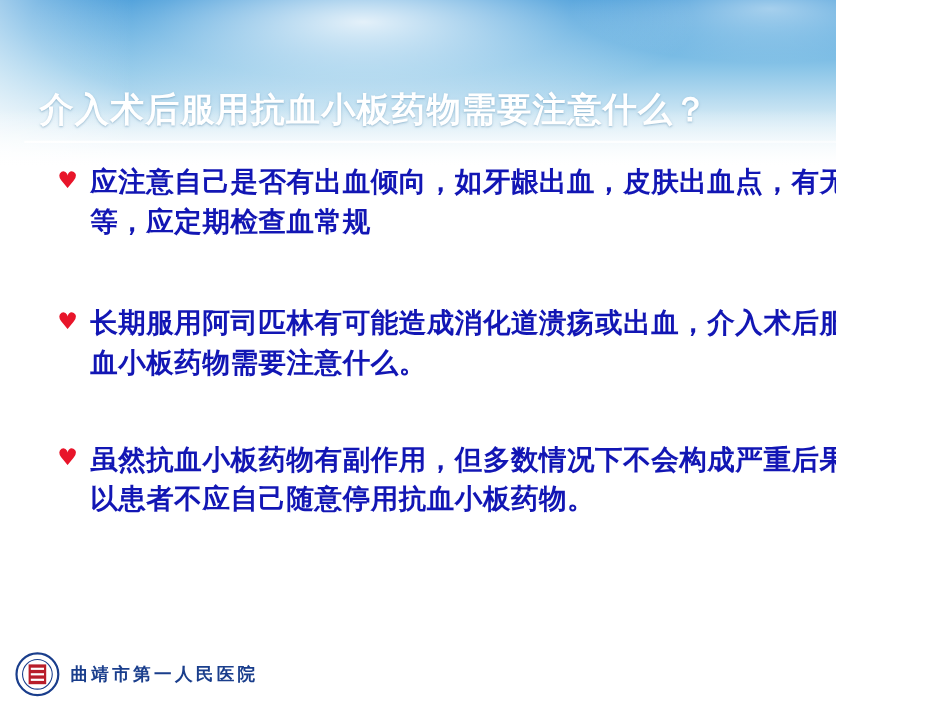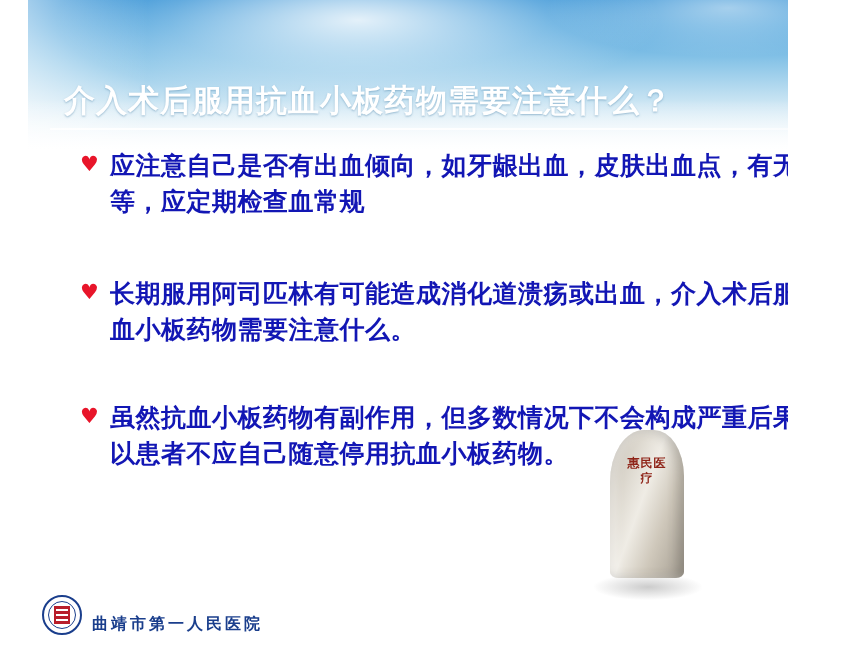--- a/index.html
+++ b/index.html
@@ -13,21 +13,20 @@
     background: #ffffff;
     overflow: hidden;
   }
 
   .slide {
     position: relative;
     width: 760px;
     height: 645px;
     background: #ffffff;
     overflow: hidden;
-    margin-left: 28px;
   }
 
   
   .sky {
     position: absolute;
     left: 0;
     top: 0;
     width: 860px;
     height: 150px;
     background:
@@ -149,21 +148,21 @@
     letter-spacing: 1px;
   }
 
   
   .footer {
     position: absolute;
     left: 14px;
     bottom: 10px;
     height: 44px;
     display: flex;
-    align-items: flex-end;
+    align-items: center;
   }
   .logo {
     position: relative;
     width: 40px;
     height: 40px;
     border-radius: 50%;
     border: 2px solid #1a3e8c;
     background: #ffffff;
     box-sizing: border-box;
   }
@@ -227,25 +226,20 @@
       <span class="bullet-text">长期服用阿司匹林有可能造成消化道溃疡或出血，介入术后服用抗血小板药物需要注意什么。</span>
     </div>
 
     <div class="bullet" id="bullet-3">
       <span class="bullet-marker">♥</span>
       <span class="bullet-text">虽然抗血小板药物有副作用，但多数情况下不会构成严重后果，所以患者不应自己随意停用抗血小板药物。</span>
     </div>
 
   </div>
 
-  <div class="stone">
-    <div class="stone-shadow"></div>
-    <div class="stone-body"></div>
-    <div class="stone-text">惠民医疗</div>
-  </div>
 
   <div class="footer">
     <div class="logo">
       <div class="logo-inner"></div>
     </div>
     <div class="footer-name">曲靖市第一人民医院</div>
   </div>
 
 </div>
 

